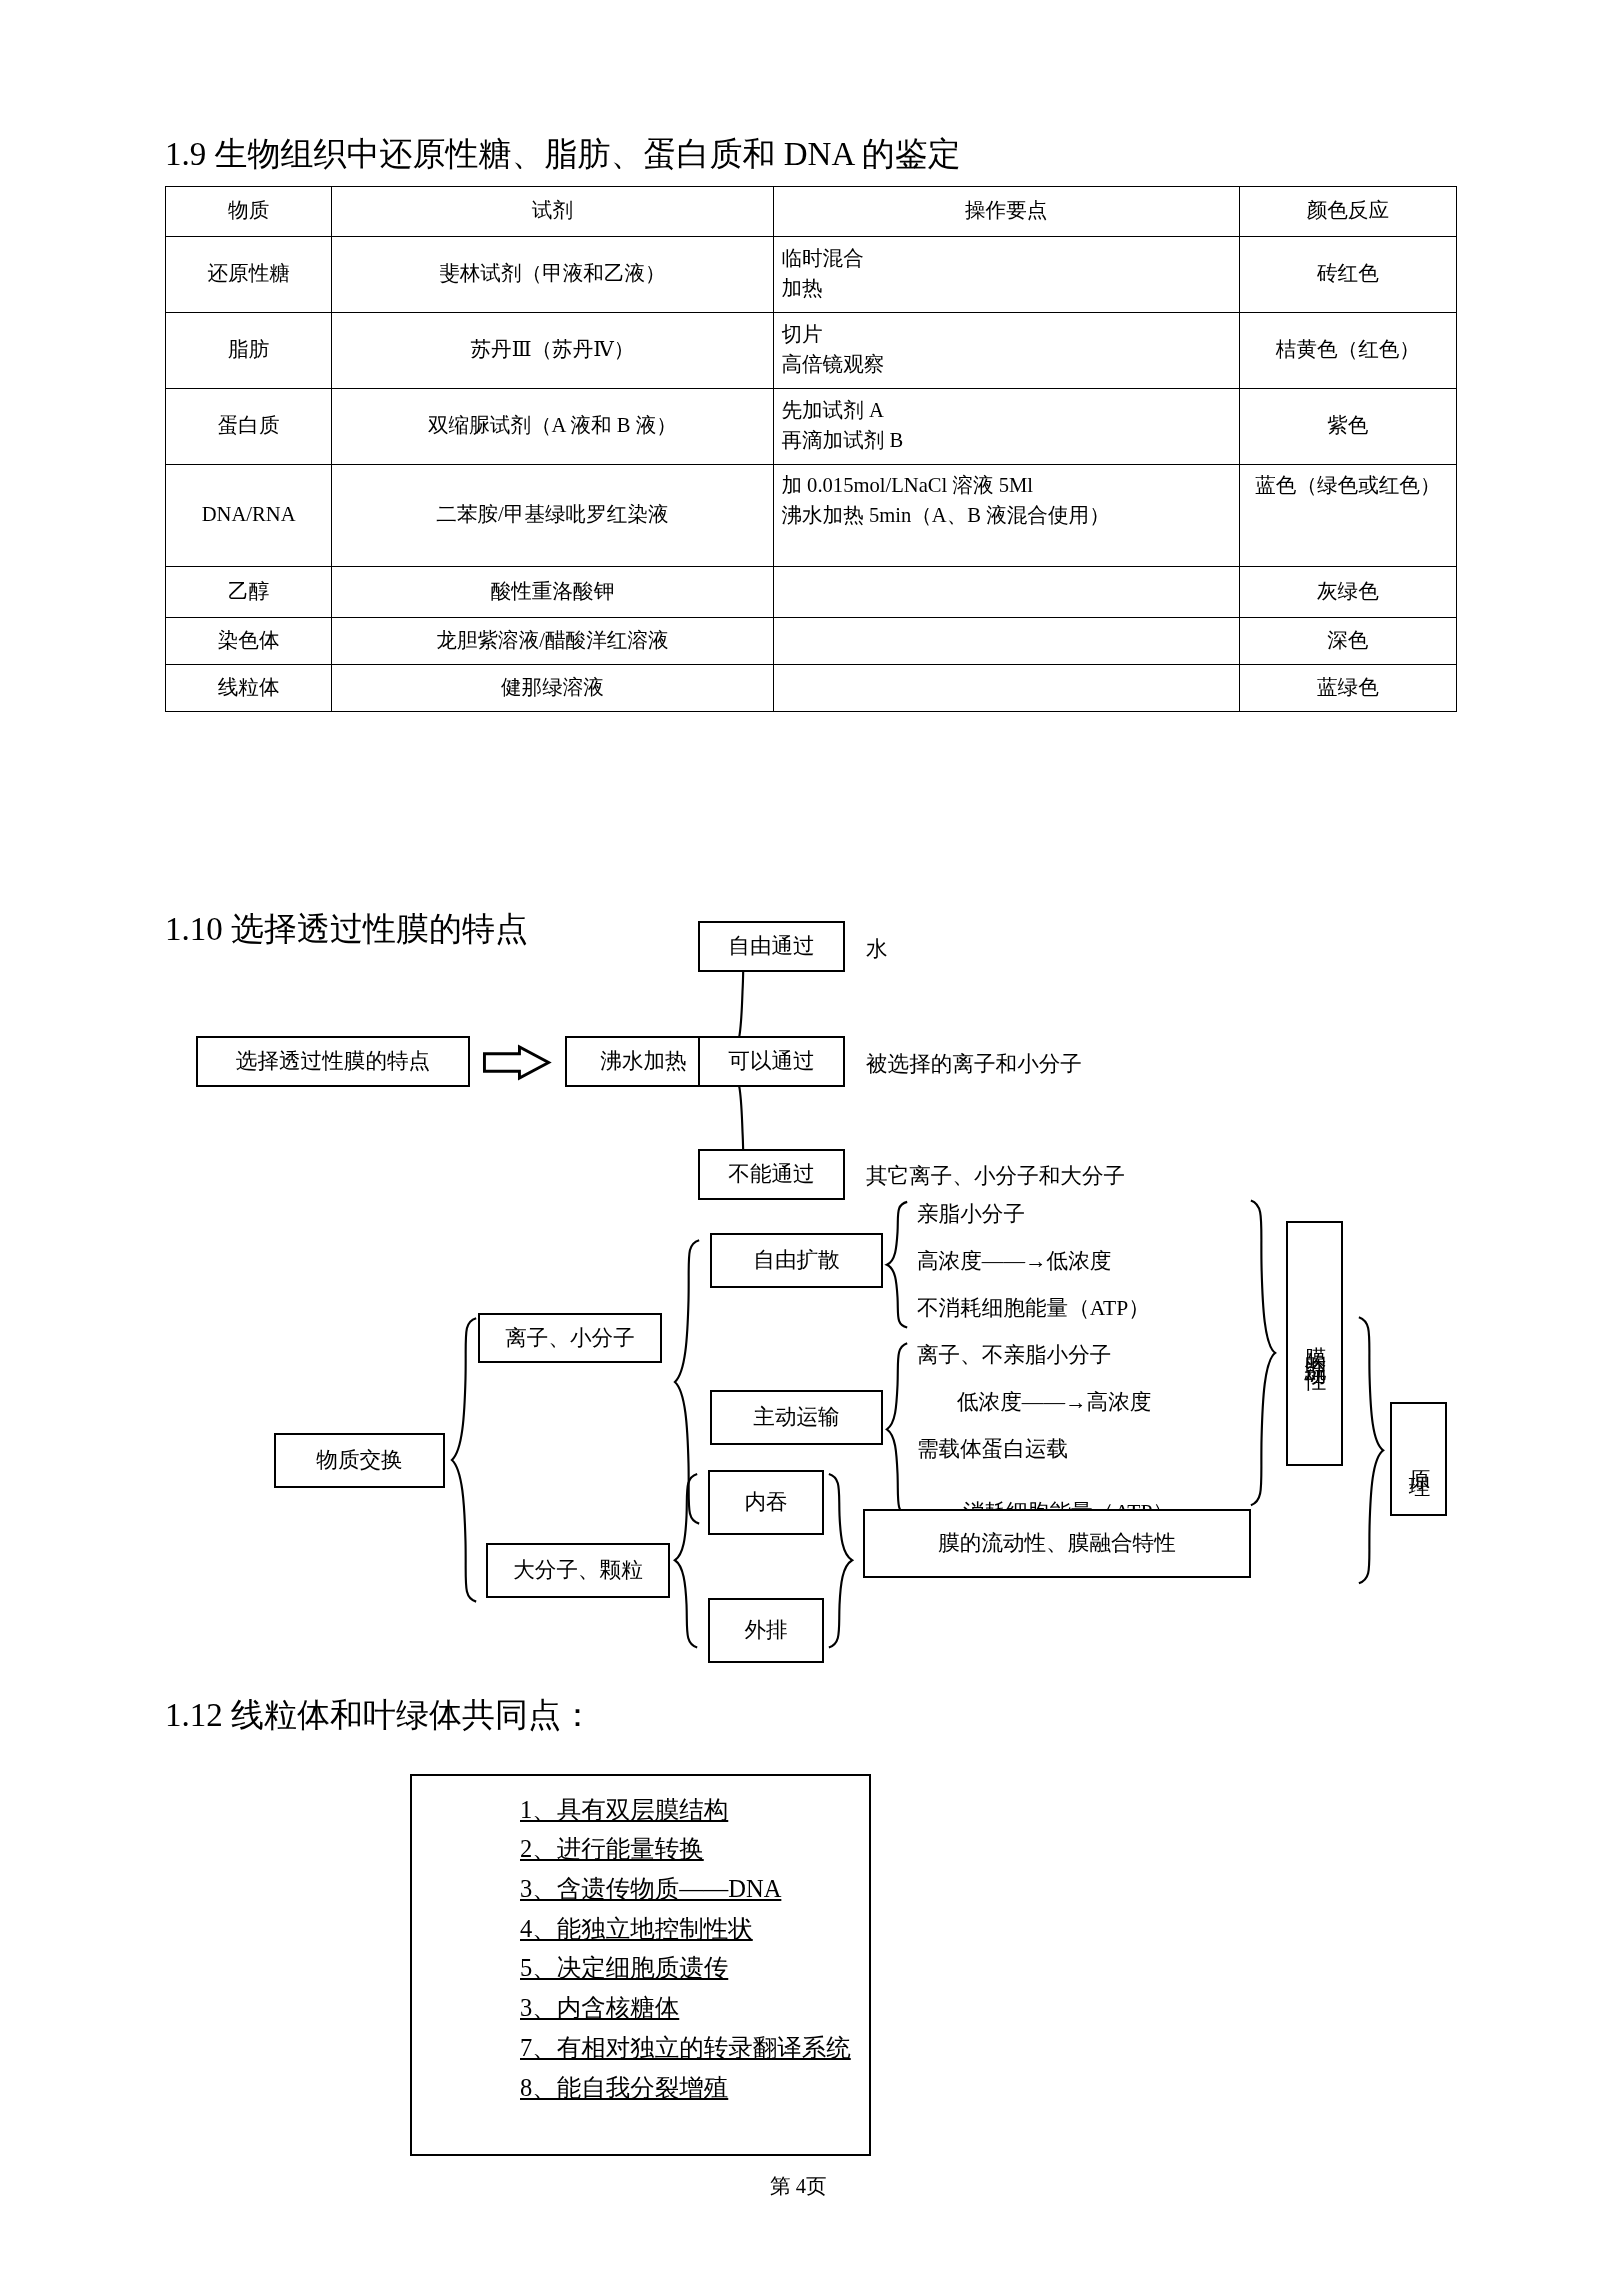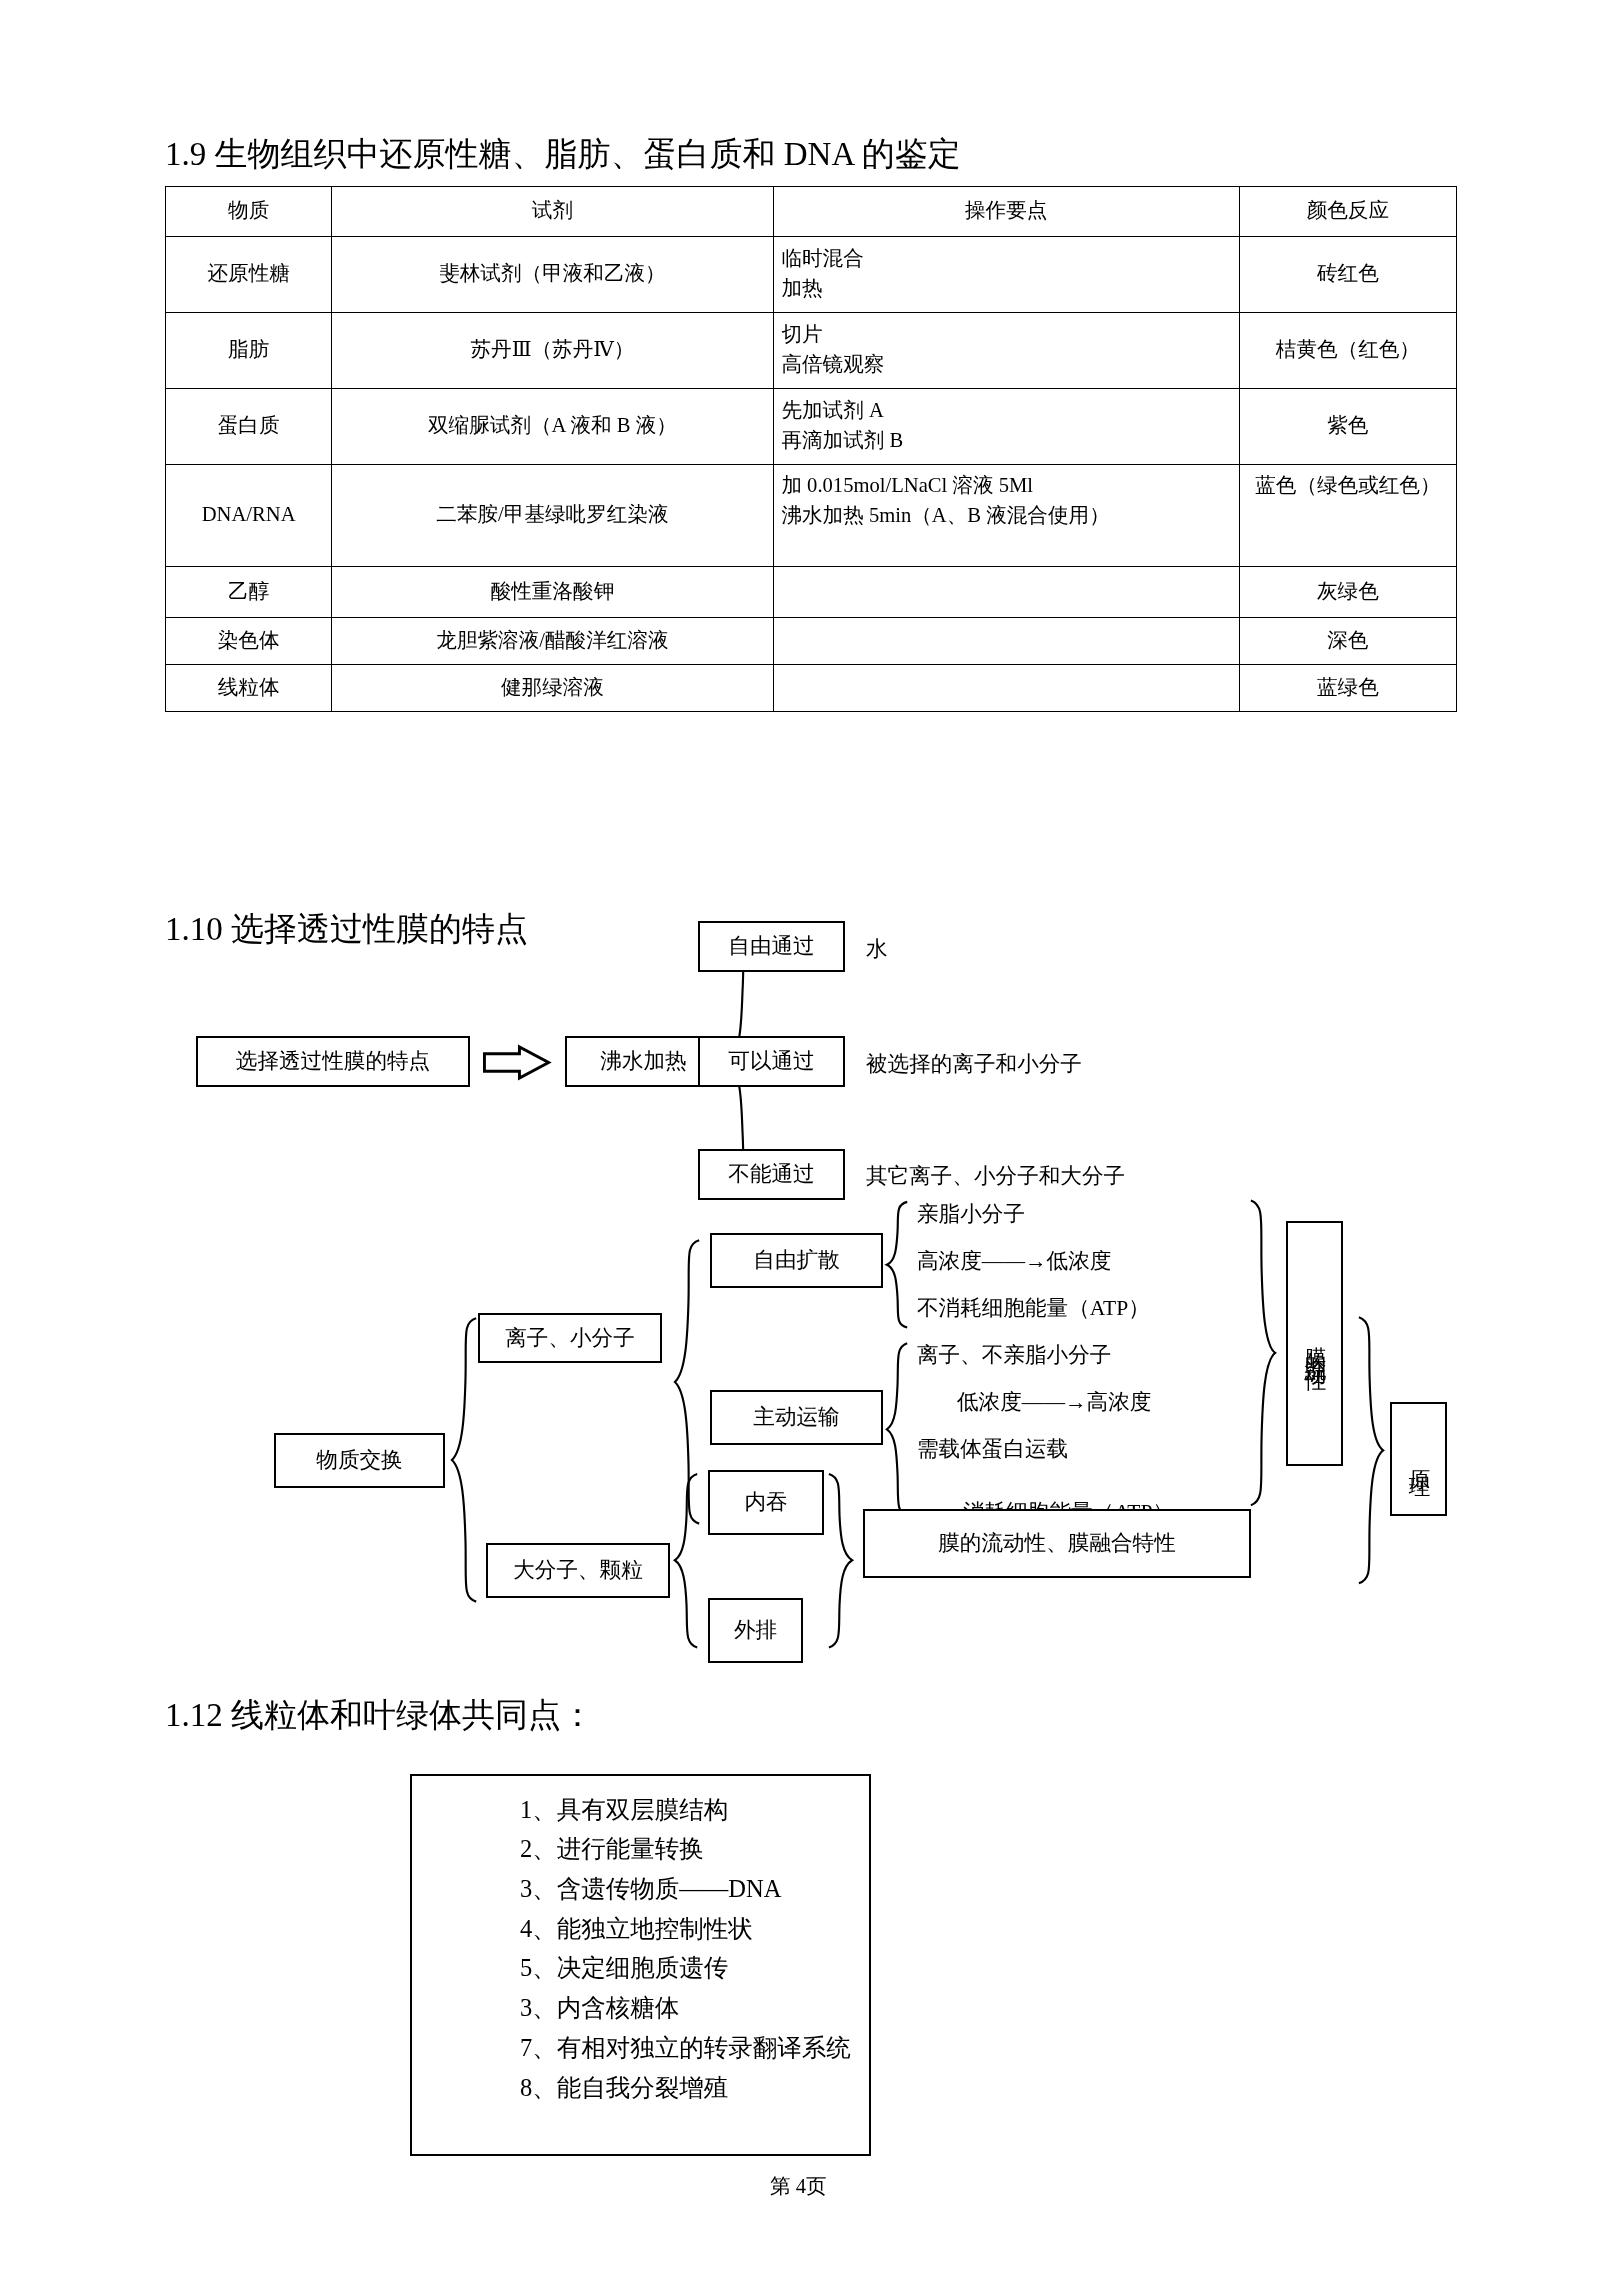--- a/index.html
+++ b/index.html
@@ -277,31 +277,31 @@
   </svg>
 
   <div class="box vert" style="left:1390px; top:1402px; width:57px; height:114px;">原理</div>
 
   <svg class="brace" style="left:672px; top:1470px;" width="31" height="196" viewBox="0 0 32 200">
     <path d="M26,3 C13,7 16,20 15,46 C14,68 12,86 3,92 C12,98 14,116 15,138 C16,164 13,178 26,182"></path>
   </svg>
 
   <div class="box" style="left:708px; top:1470px; width:116px; height:65px;">内吞</div>
 
-  <div class="box" style="left:708px; top:1598px; width:95px; height:65px;">外排</div>
+  <div class="box" style="left:708px; top:1598px; width:116px; height:65px;">外排</div>
 
   <svg class="brace" style="left:825px; top:1470px;" width="31" height="196" viewBox="0 0 32 200">
     <path d="M4,3 C17,7 14,20 15,46 C16,68 18,86 28,92 C18,98 16,116 15,138 C14,164 17,178 4,182"></path>
   </svg>
 
   <div class="box" style="left:863px; top:1509px; width:388px; height:69px;">膜的流动性、膜融合特性</div>
 
   <div class="heading" style="left:165px; top:1696px;">1.12 线粒体和叶绿体共同点：</div>
 
-  <div class="listbox" style="left:410px; top:1774px; width:461px; height:382px;">
+  <div class="listbox" style="left:410px; top:1774px; width:461px; height:382px;text-decoration:underline;">
     <ol>
       <li>1、具有双层膜结构</li>
       <li>2、进行能量转换</li>
       <li>3、含遗传物质——DNA</li>
       <li>4、能独立地控制性状</li>
       <li>5、决定细胞质遗传</li>
       <li>3、内含核糖体</li>
       <li>7、有相对独立的转录翻译系统</li>
       <li>8、能自我分裂增殖</li>
     </ol>

